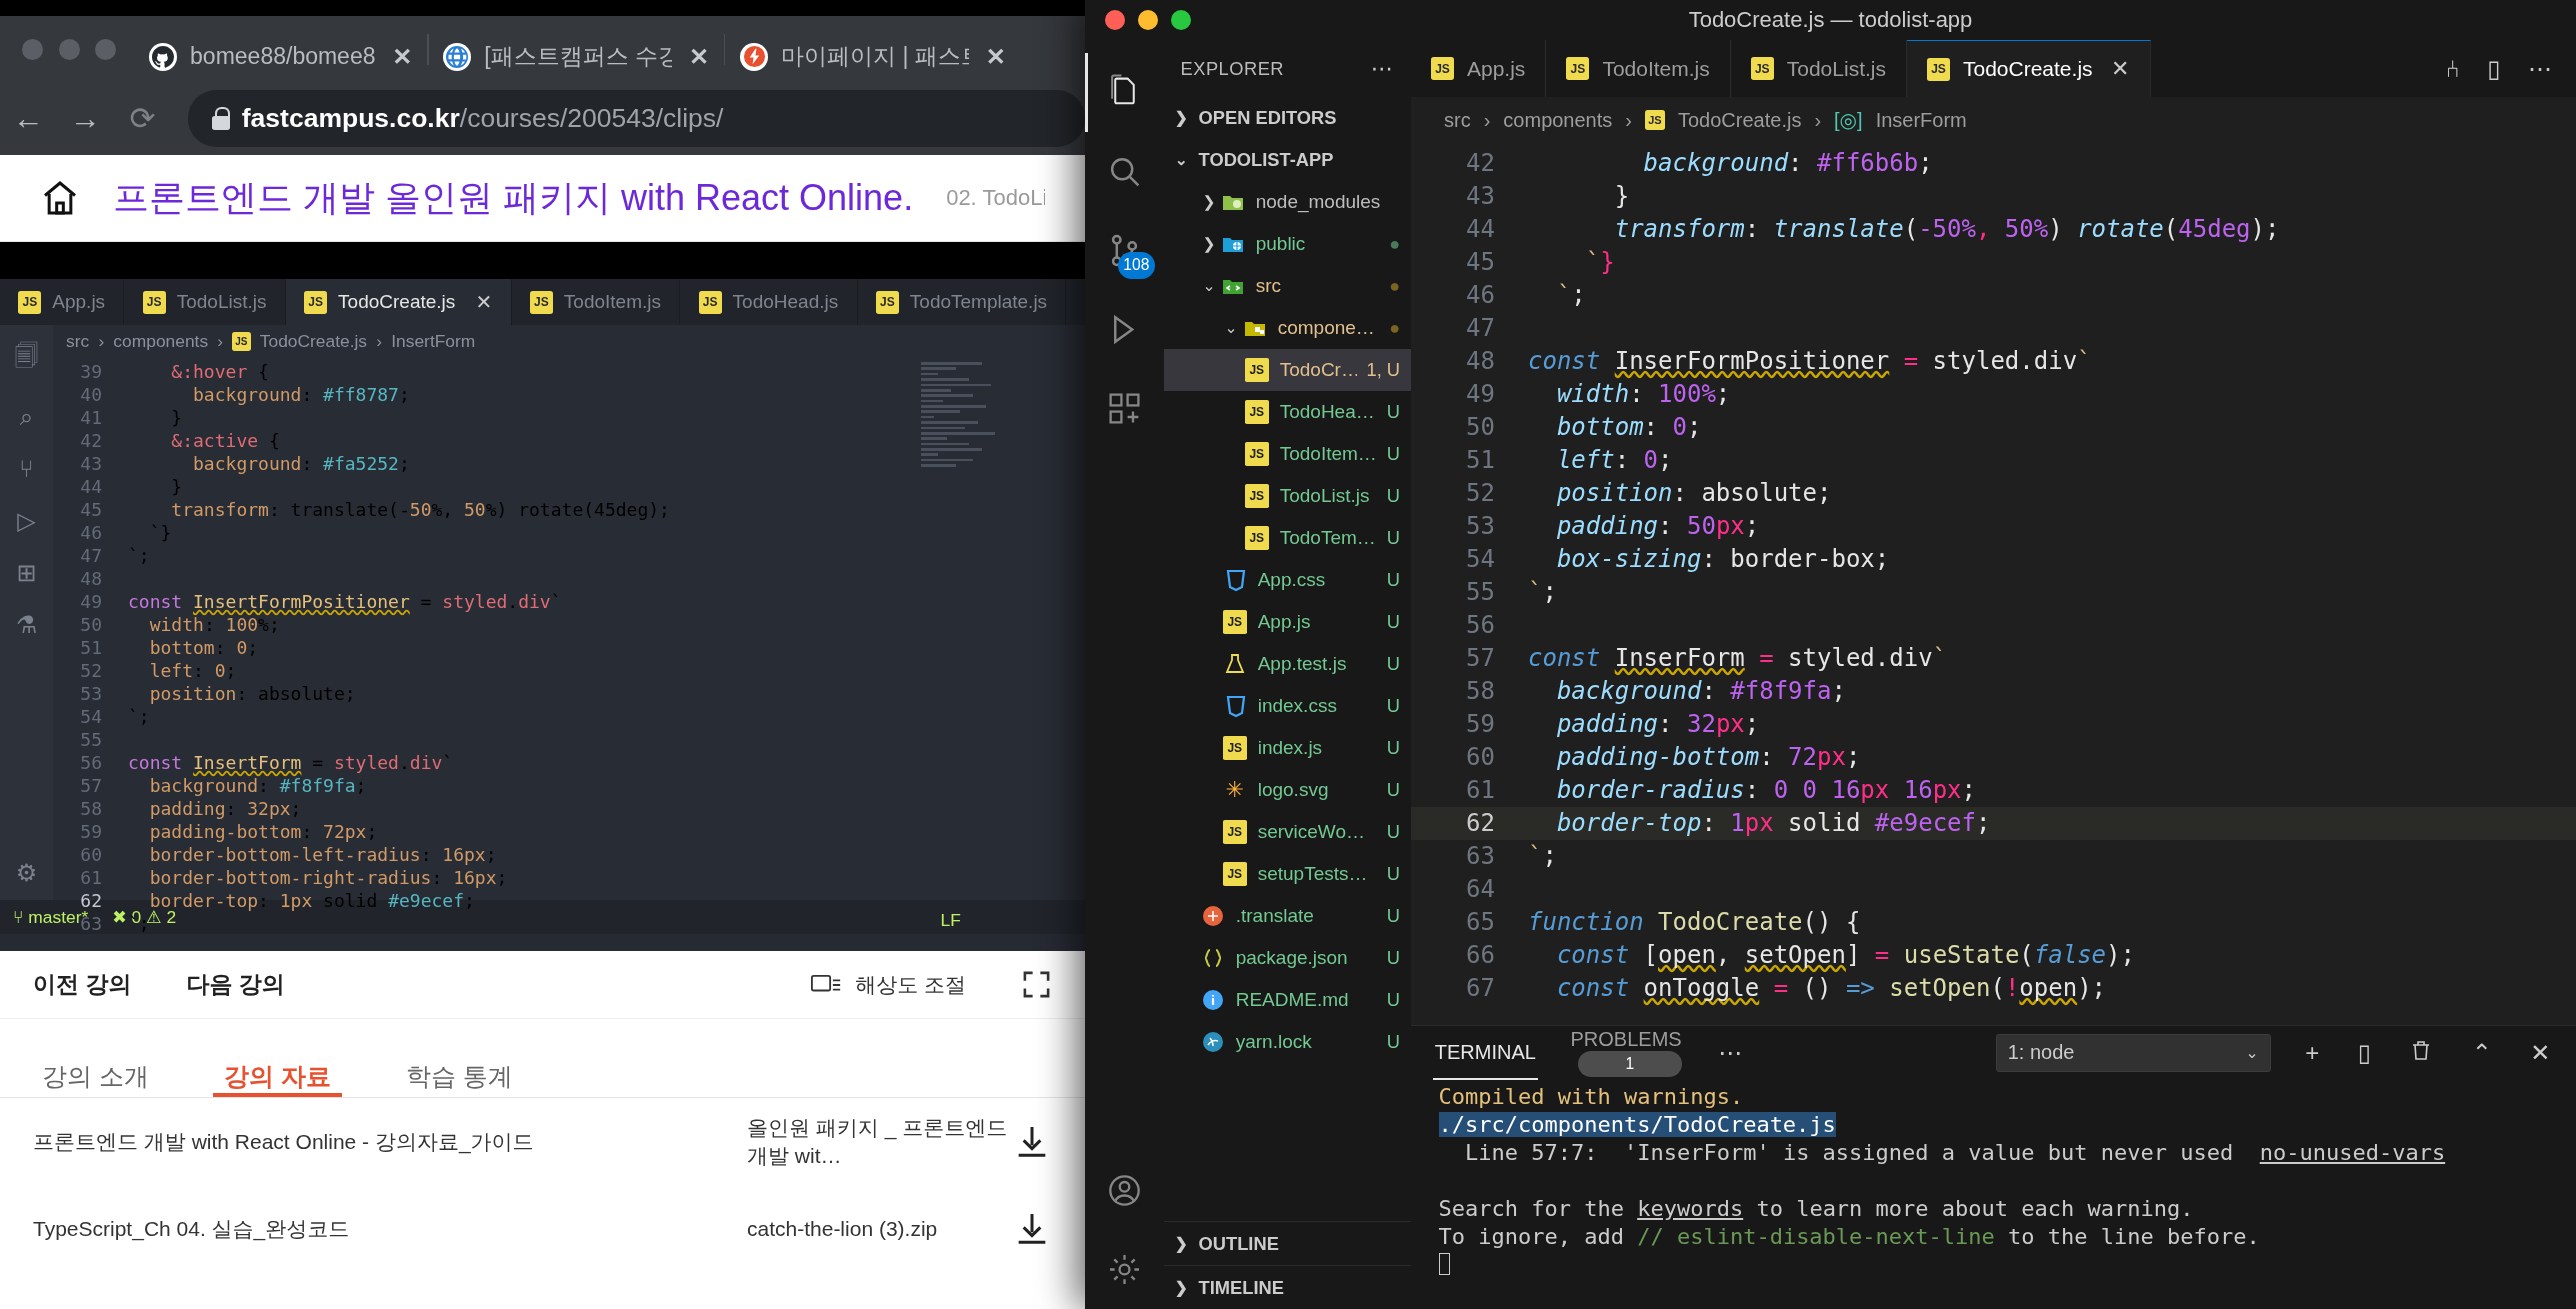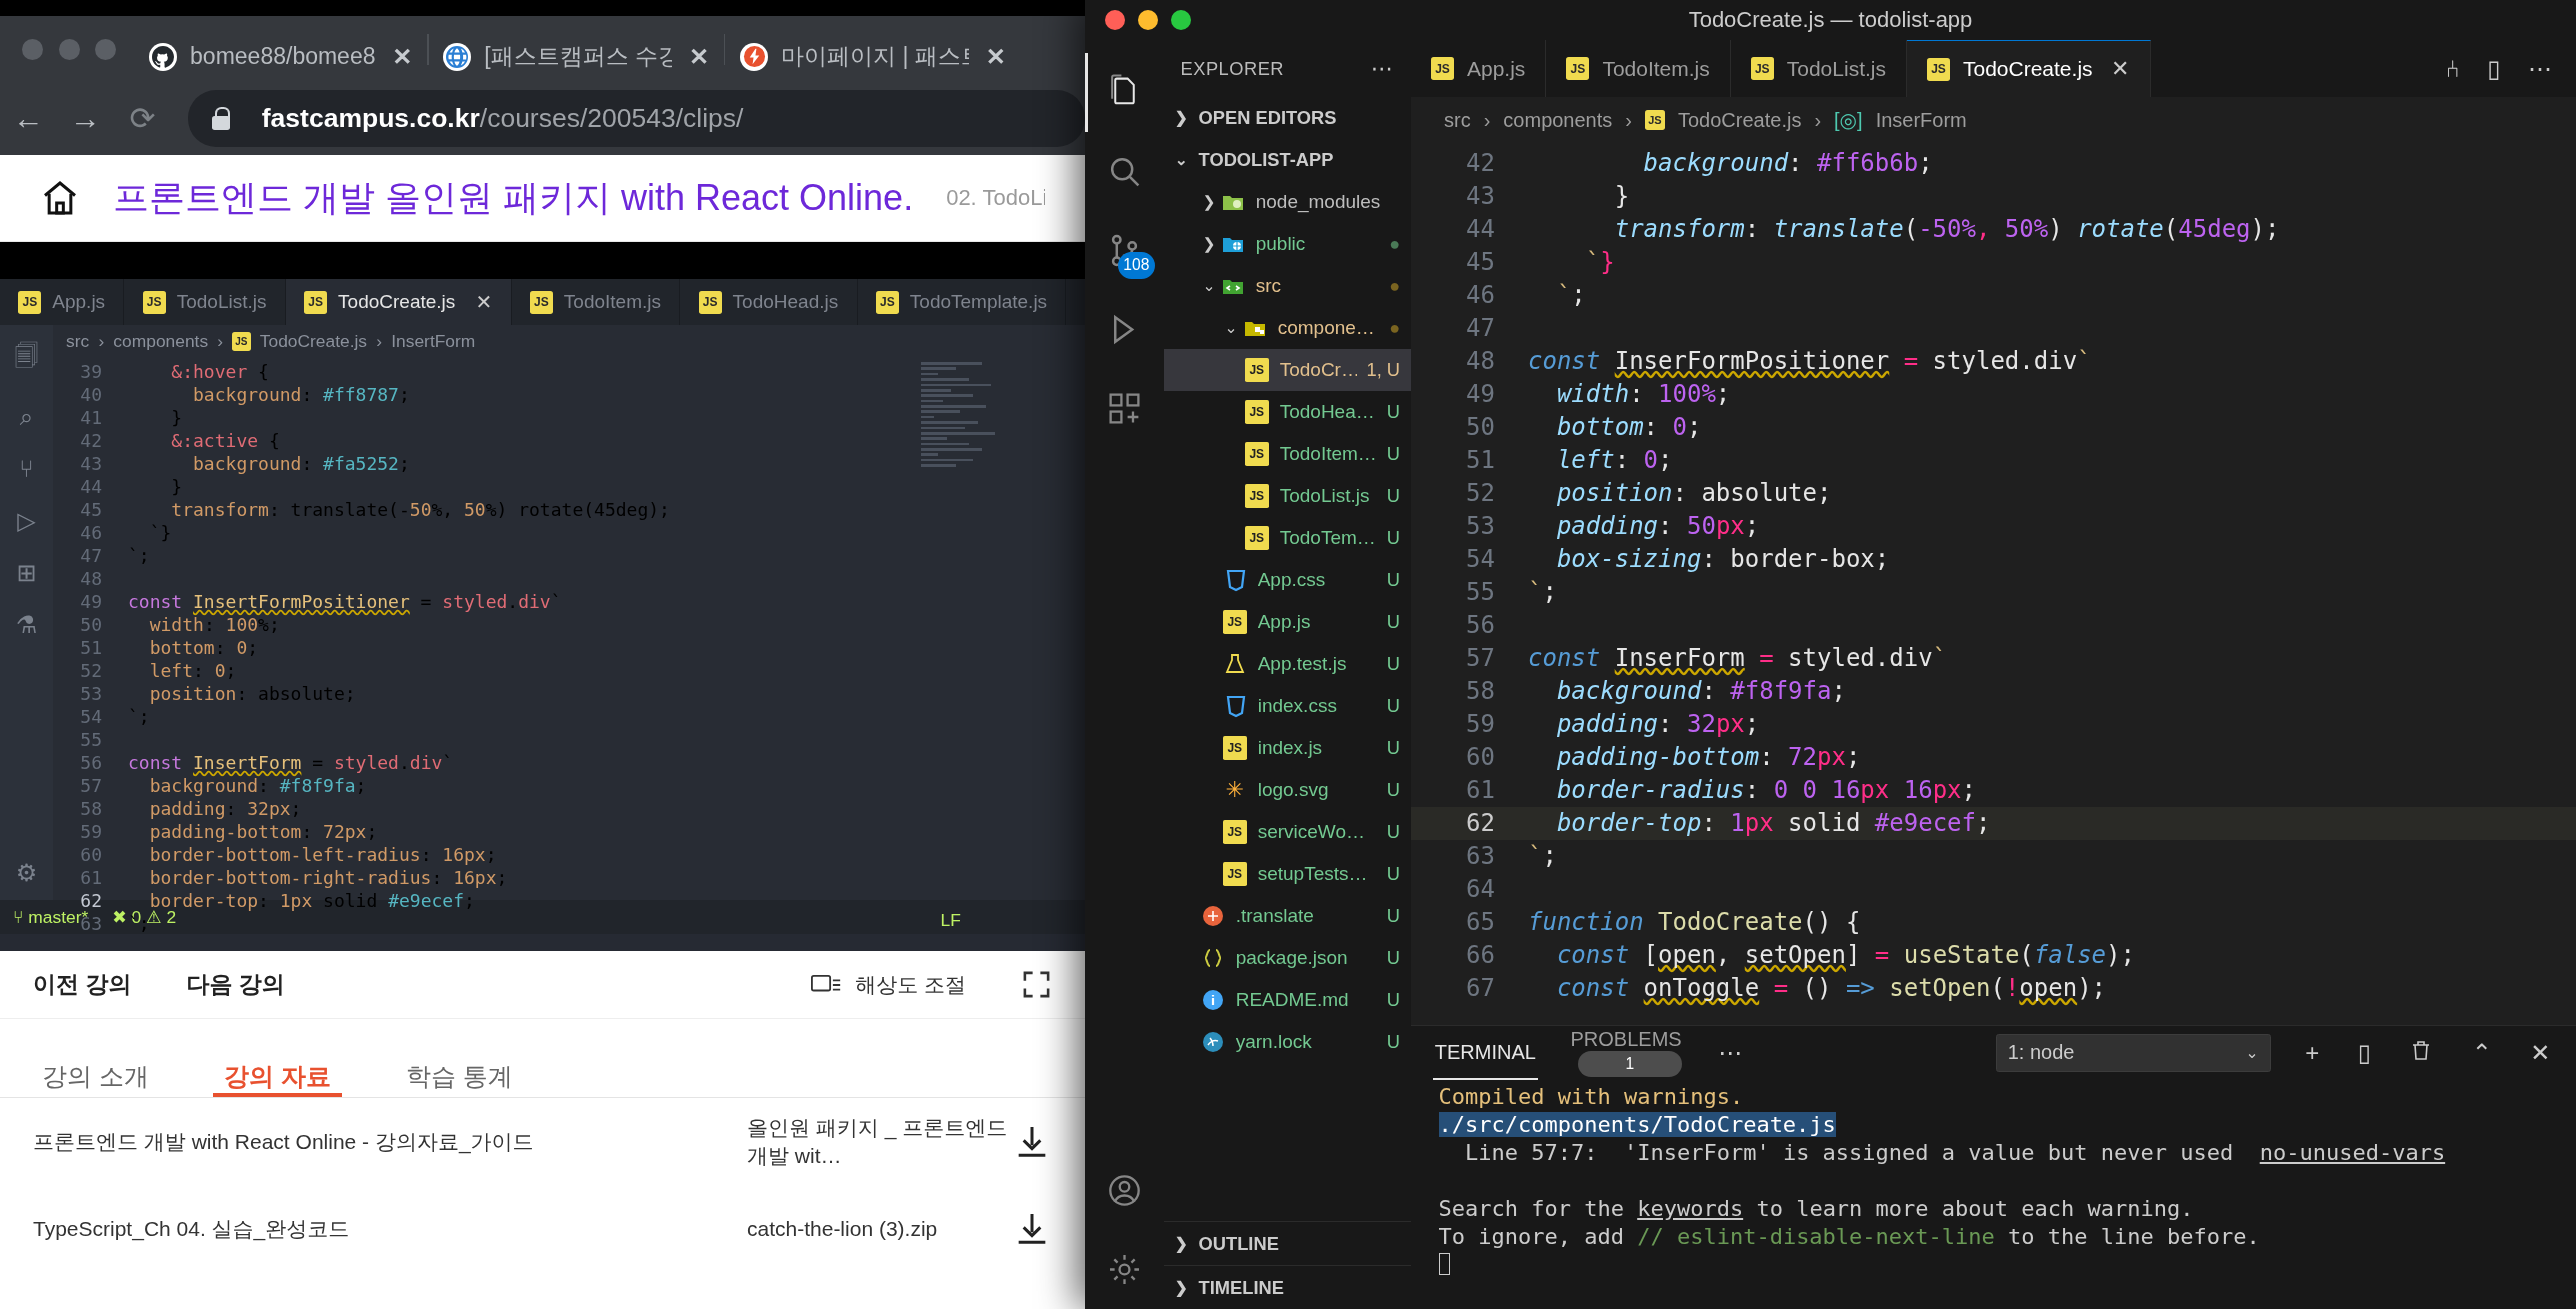--- a/index.html
+++ b/index.html
@@ -17,21 +17,21 @@
   .favi.gh{ background:#fff; color:#24292e; }
   .favi.globe{ background:#fff; color:#2b7fd4; font-size:22px; }
   .favi.fc{ background:#fff; color:#e8512f; font-size:20px; }
   .br-tab .ttl{ color:#b9bdc2; font-size:23px; white-space:nowrap; overflow:hidden; max-width:188px; }
   .br-tab .xc{ color:#c6cace; font-size:24px; font-weight:700; margin-left:3.7px; }
   .tabsep{ width:1.8px; height:31px; background:#4c5055; align-self:center; }
 
   .br-toolbar{ position:absolute; left:0; top:66px; width:100%; height:73px; background:#35383d; display:flex; align-items:center; }
   .nav-ic{ color:#b9bdc2; font-size:31px; width:57px; text-align:center; }
   .nav-ic.dim{ color:#7d8287; }
-  .urlbar{ margin-left:16.5px; flex:1; height:57px; background:#22252a; border-radius:28px; display:flex; align-items:center; padding:0 24px; gap:32px; overflow:hidden; }
+  .urlbar{ margin-left:16.5px; flex:1; height:57px; background:#22252a; border-radius:28px; display:flex; align-items:center; padding:0 24px; gap:12px; overflow:hidden; }
   .lock{ width:18.3px;height:23px; position:relative; flex:none; }
   .lock::before{ content:""; position:absolute; bottom:0; left:0; width:18.3px;height:13.7px;background:#d4d8dc;border-radius:2.7px;}
   .lock::after{ content:""; position:absolute; top:0; left:3.7px; width:11px;height:13px;border:2.7px solid #d4d8dc;border-bottom:0;border-radius:6.4px 6.4px 0 0;}
   .urltxt{ font-size:26.5px; white-space:nowrap; }
   .urltxt b{ color:#fff; font-weight:700; }
   .urltxt span{ color:#a0a4a9; }
 
   .page{ position:absolute; left:0; top:139px; width:100%; bottom:0; background:#fff; overflow:hidden; }
   .fc-header{ height:87px; display:flex; align-items:center; gap:33px; padding:0 40px; border-bottom:0.9px solid #e8e8e8; }
   .home-ic{ width:40px;height:40px; flex:none; }

